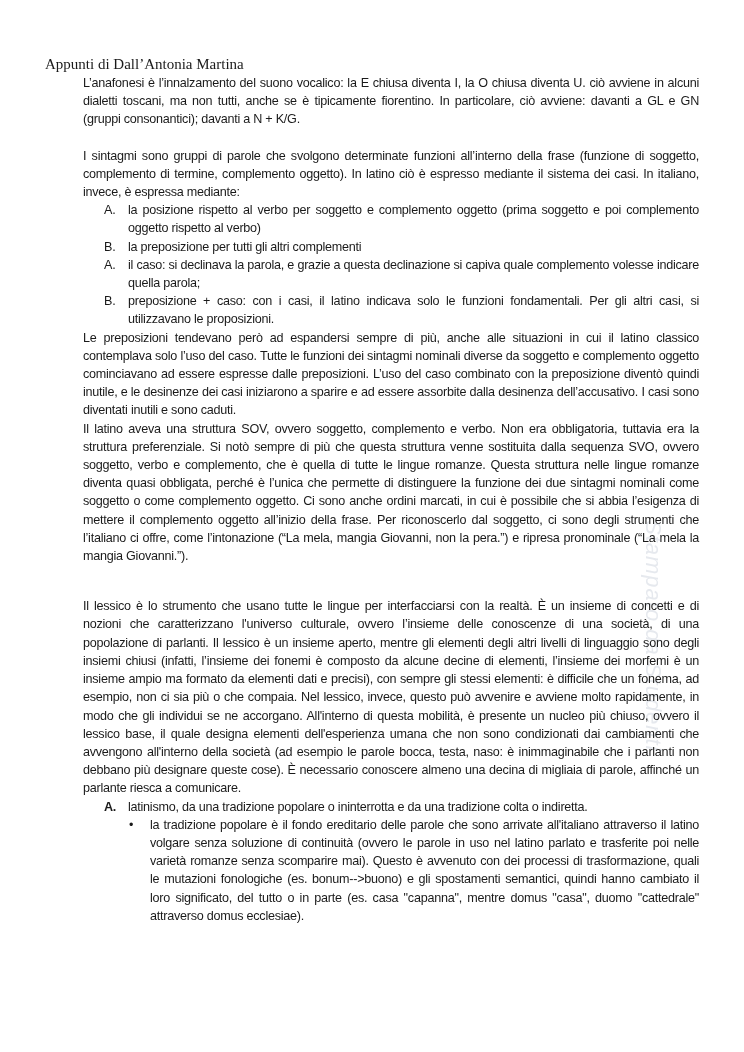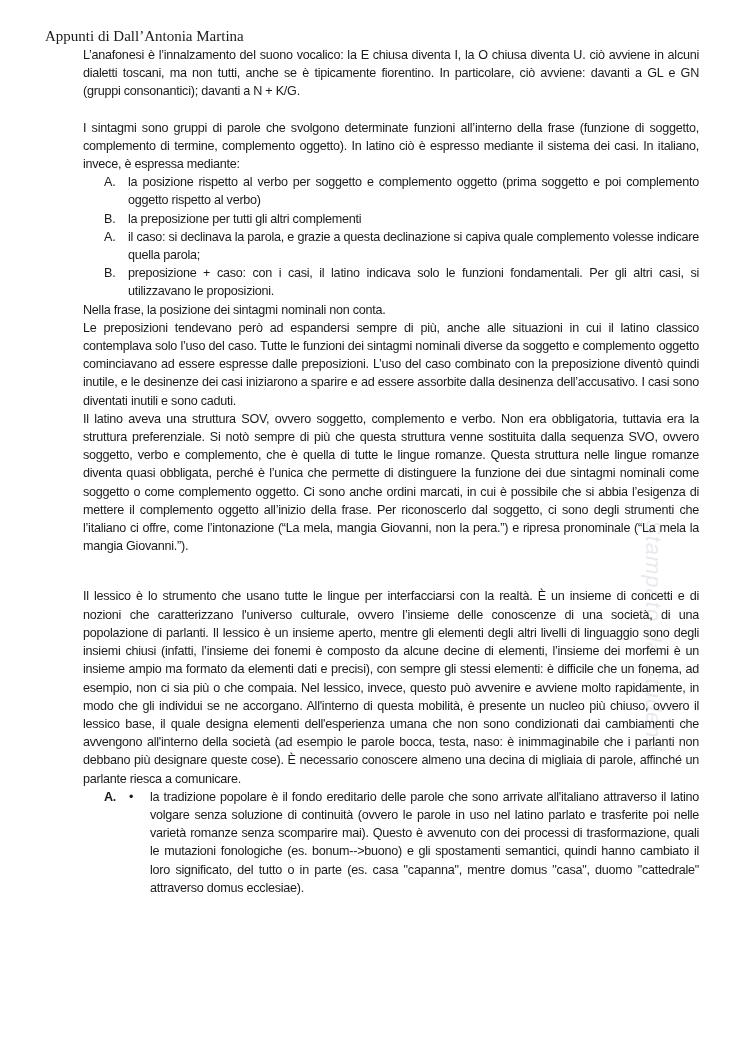--- a/index.html
+++ b/index.html
@@ -1,17 +1,17 @@
 <!DOCTYPE html>
 <html><head>
 <meta charset="utf-8">
 <style>
   html, body { margin: 0; padding: 0; background: #ffffff; }
   body { width: 744px; height: 1052px; position: relative; overflow: hidden; color: #1a1a1a; }
-  .page { position: absolute; left: 45px; top: 26px; width: 654px; }
+  .page { position: absolute; left: 45px; top: 54px; width: 654px; }
   .author { font-family: "Liberation Serif", serif; font-size: 15px; line-height: 20px; margin: 0; }
   .body { font-family: "Liberation Sans", sans-serif; font-size: 12.6px; line-height: 18.2px; letter-spacing: -0.25px; margin-left: 38px; }
   .body p { margin: 0; text-align: justify; }
   .gap { height: 18px; }
   .gap2 { height: 16px; }
   ol.alpha { list-style: none; margin: 0; padding: 0; }
   ol.alpha li { position: relative; padding-left: 45px; text-align: justify; }
   ol.alpha li .marker { position: absolute; left: 21px; top: 0; }
   ol.alpha li .marker.bold { font-weight: bold; }
   ul.bullets { list-style: none; margin: 0; padding: 0; }
@@ -50,31 +50,31 @@
     <ol class="alpha">
       <li>
         <span class="marker">A.</span>
         <span>il caso: si declinava la parola, e grazie a questa declinazione si capiva quale complemento volesse indicare quella parola;</span>
       </li>
       <li>
         <span class="marker">B.</span>
         <span>preposizione + caso: con i casi, il latino indicava solo le funzioni fondamentali. Per gli altri casi, si utilizzavano le proposizioni.</span>
       </li>
     </ol>
-    <p>Nella frase, la posizione dei sintagmi nominali non conta.</p>
     <p>Le preposizioni tendevano però ad espandersi sempre di più, anche alle situazioni in cui il latino classico contemplava solo l’uso del caso. Tutte le funzioni dei sintagmi nominali diverse da soggetto e complemento oggetto cominciavano ad essere espresse dalle preposizioni. L’uso del caso combinato con la preposizione diventò quindi inutile, e le desinenze dei casi iniziarono a sparire e ad essere assorbite dalla desinenza dell’accusativo. I casi sono diventati inutili e sono caduti.</p>
     <p>Il latino aveva una struttura SOV, ovvero soggetto, complemento e verbo. Non era obbligatoria, tuttavia era la struttura preferenziale. Si notò sempre di più che questa struttura venne sostituita dalla sequenza SVO, ovvero soggetto, verbo e complemento, che è quella di tutte le lingue romanze. Questa struttura nelle lingue romanze diventa quasi obbligata, perché è l’unica che permette di distinguere la funzione dei due sintagmi nominali come soggetto o come complemento oggetto. Ci sono anche ordini marcati, in cui è possibile che si abbia l’esigenza di mettere il complemento oggetto all’inizio della frase. Per riconoscerlo dal soggetto, ci sono degli strumenti che l’italiano ci offre, come l’intonazione (“La mela, mangia Giovanni, non la pera.”) e ripresa pronominale (“La mela la mangia Giovanni.”).</p>
 
     <div class="gap2"></div>
     <div class="gap2"></div>
 
     <p>Il lessico è lo strumento che usano tutte le lingue per interfacciarsi con la realtà. È un insieme di concetti e di nozioni che caratterizzano l'universo culturale, ovvero l’insieme delle conoscenze di una società, di una popolazione di parlanti. Il lessico è un insieme aperto, mentre gli elementi degli altri livelli di linguaggio sono degli insiemi chiusi (infatti, l’insieme dei fonemi è composto da alcune decine di elementi, l’insieme dei morfemi è un insieme ampio ma formato da elementi dati e precisi), con sempre gli stessi elementi: è difficile che un fonema, ad esempio, non ci sia più o che compaia. Nel lessico, invece, questo può avvenire e avviene molto rapidamente, in modo che gli individui se ne accorgano. All'interno di questa mobilità, è presente un nucleo più chiuso, ovvero il lessico base, il quale designa elementi dell'esperienza umana che non sono condizionati dai cambiamenti che avvengono all'interno della società (ad esempio le parole bocca, testa, naso: è inimmaginabile che i parlanti non debbano più designare queste cose). È necessario conoscere almeno una decina di migliaia di parole, affinché un parlante riesca a comunicare.</p>
     <ol class="alpha">
       <li>
         <span class="marker bold">A.</span>
+        <span>latinismo, da una tradizione popolare o ininterrotta e da una tradizione colta o indiretta.</span>
       </li>
     </ol>
     <ul class="bullets">
       <li>
         <span class="bullet">•</span>
         <span>la tradizione popolare è il fondo ereditario delle parole che sono arrivate all'italiano attraverso il latino volgare senza soluzione di continuità (ovvero le parole in uso nel latino parlato e trasferite poi nelle varietà romanze senza scomparire mai). Questo è avvenuto con dei processi di trasformazione, quali le mutazioni fonologiche (es. bonum--&gt;buono) e gli spostamenti semantici, quindi hanno cambiato il loro significato, del tutto o in parte (es. casa "capanna", mentre domus "casa", duomo "cattedrale" attraverso domus ecclesiae).</span>
       </li>
     </ul>
   </div>
 </div>

